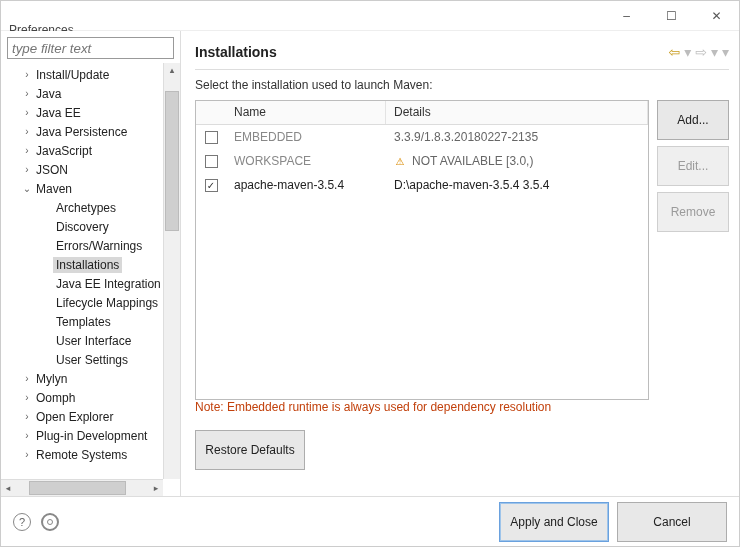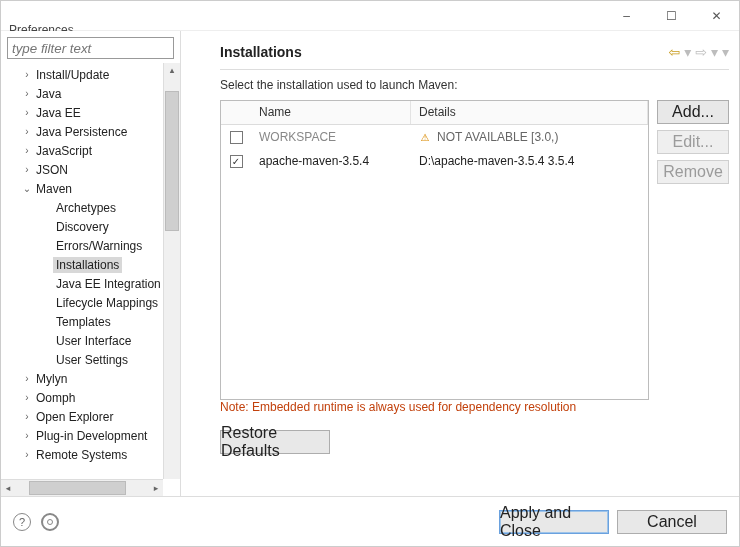--- a/index.html
+++ b/index.html
@@ -1,21 +1,21 @@
 <!DOCTYPE html>
 <html><head>
 <meta charset="utf-8">
 <style>
   * { box-sizing: border-box; }
   html, body { margin: 0; padding: 0; font-family: "Segoe UI", Tahoma, sans-serif; font-size: 12px; color: #333; background: #fff; }
   .window { width: 740px; height: 547px; border: 1px solid #ccc; display: flex; flex-direction: column; background: #fff; }
   .titlebar { height: 30px; display: flex; align-items: center; padding-left: 8px; border-bottom: 1px solid #eee; }
   .titlebar .title { flex: 1; font-size: 12px; color: #444; margin-top: 28px; }
   .titlebar .winbtn { width: 45px; height: 30px; display: flex; align-items: center; justify-content: center; color: #555; }
-  .content { flex: 1; display: flex; min-height: 0; gap: 25px; }
+  .content { flex: 1; display: flex; min-height: 0; }
   .left-panel { width: 180px; border-right: 1px solid #ddd; display: flex; flex-direction: column; background: #fff; }
   .filter-box { margin: 6px 6px 4px 6px; border: 1px solid #999; height: 22px; padding: 2px 4px; font-style: italic; color: #888; background: #fff; }
   .tree-wrap { flex: 1; position: relative; overflow: hidden; }
   .tree { position: absolute; inset: 0; overflow: hidden; padding: 2px 0 2px 2px; }
   .tree-row { display: flex; align-items: center; height: 19px; padding-left: 4px; white-space: nowrap; color: #222; }
   .tree-row .twisty { width: 12px; text-align: center; color: #666; font-size: 10px; }
   .tree-row .label { padding: 1px 3px; }
   .tree-row.selected .label { background: #d8d8d8; }
   .tree-row.depth1 { padding-left: 18px; }
   .tree-row.depth2 { padding-left: 38px; }
@@ -42,21 +42,21 @@
   .tbody { flex: 1; overflow: auto; }
   .tr { display: flex; height: 24px; align-items: center; }
   .td { padding: 0 8px; display: flex; align-items: center; gap: 6px; }
   .td.col-check { width: 30px; justify-content: center; }
   .td.col-name { width: 160px; color: #888; }
   .td.col-details { flex: 1; color: #666; }
   .td.col-name.active, .td.col-details.active { color: #222; }
   .chk { width: 13px; height: 13px; border: 1px solid #777; background: #fff; display:flex; align-items:center; justify-content:center; font-size:10px; color:#333; }
   .warn-icon { width: 12px; height: 12px; display:inline-flex; align-items:center; justify-content:center; font-size:10px; }
   .side-buttons { width: 72px; display: flex; flex-direction: column; gap: 6px; }
-  .btn { height: 24px; border: 1px solid #adadad; background: #e8e8e8; display: flex; align-items: center; justify-content: center; font-size: 16px; color: #222; }
+  .btn { height: 40px; border: 1px solid #adadad; background: #e8e8e8; display: flex; align-items: center; justify-content: center; font-size: 12px; color: #222; }
   .btn.disabled { color: #9b9b9b; background: #efefef; border-color:#cfcfcf; }
   .note { color: #c2410c; }
   .right-buttons { display: flex; gap: 8px; margin: 16px 0 8px 0; }
   .right-buttons .btn { width: 110px; }
   .footer { border-top: 1px solid #ddd; height: 50px; display: flex; align-items: center; padding: 0 12px; gap: 8px; }
   .footer .left-icons { display: flex; gap: 10px; align-items: center; flex: 1; }
   .circ-icon { width: 18px; height: 18px; border: 1.5px solid #888; border-radius: 50%; display:flex; align-items:center; justify-content:center; font-size:11px; color:#666; }
   .footer .btn { width: 110px; }
   .footer .btn.primary { border-color: #6aa1de; box-shadow: 0 0 0 1px #9ec4ea inset; }
 </style>
@@ -192,20 +192,29 @@
           <div class="thead">
             <div class="th col-check"></div>
             <div class="th col-name">Name</div>
             <div class="th col-details">Details</div>
           </div>
           <div class="tbody" id="tbody">
               <div class="tr">
                 <div class="td col-check">
                   <div class="chk"></div>
                 </div>
+                <div class="td col-name">EMBEDDED</div>
+                <div class="td col-details">
+                  <span>3.3.9/1.8.3.20180227-2135</span>
+                </div>
+              </div>
+              <div class="tr">
+                <div class="td col-check">
+                  <div class="chk"></div>
+                </div>
                 <div class="td col-name">WORKSPACE</div>
                 <div class="td col-details">
                   <span class="warn-icon" style="color: rgb(217, 138, 0);">⚠</span>
                   <span>NOT AVAILABLE [3.0,)</span>
                 </div>
               </div>
               <div class="tr">
                 <div class="td col-check">
                   <div class="chk">✓</div>
                 </div>

